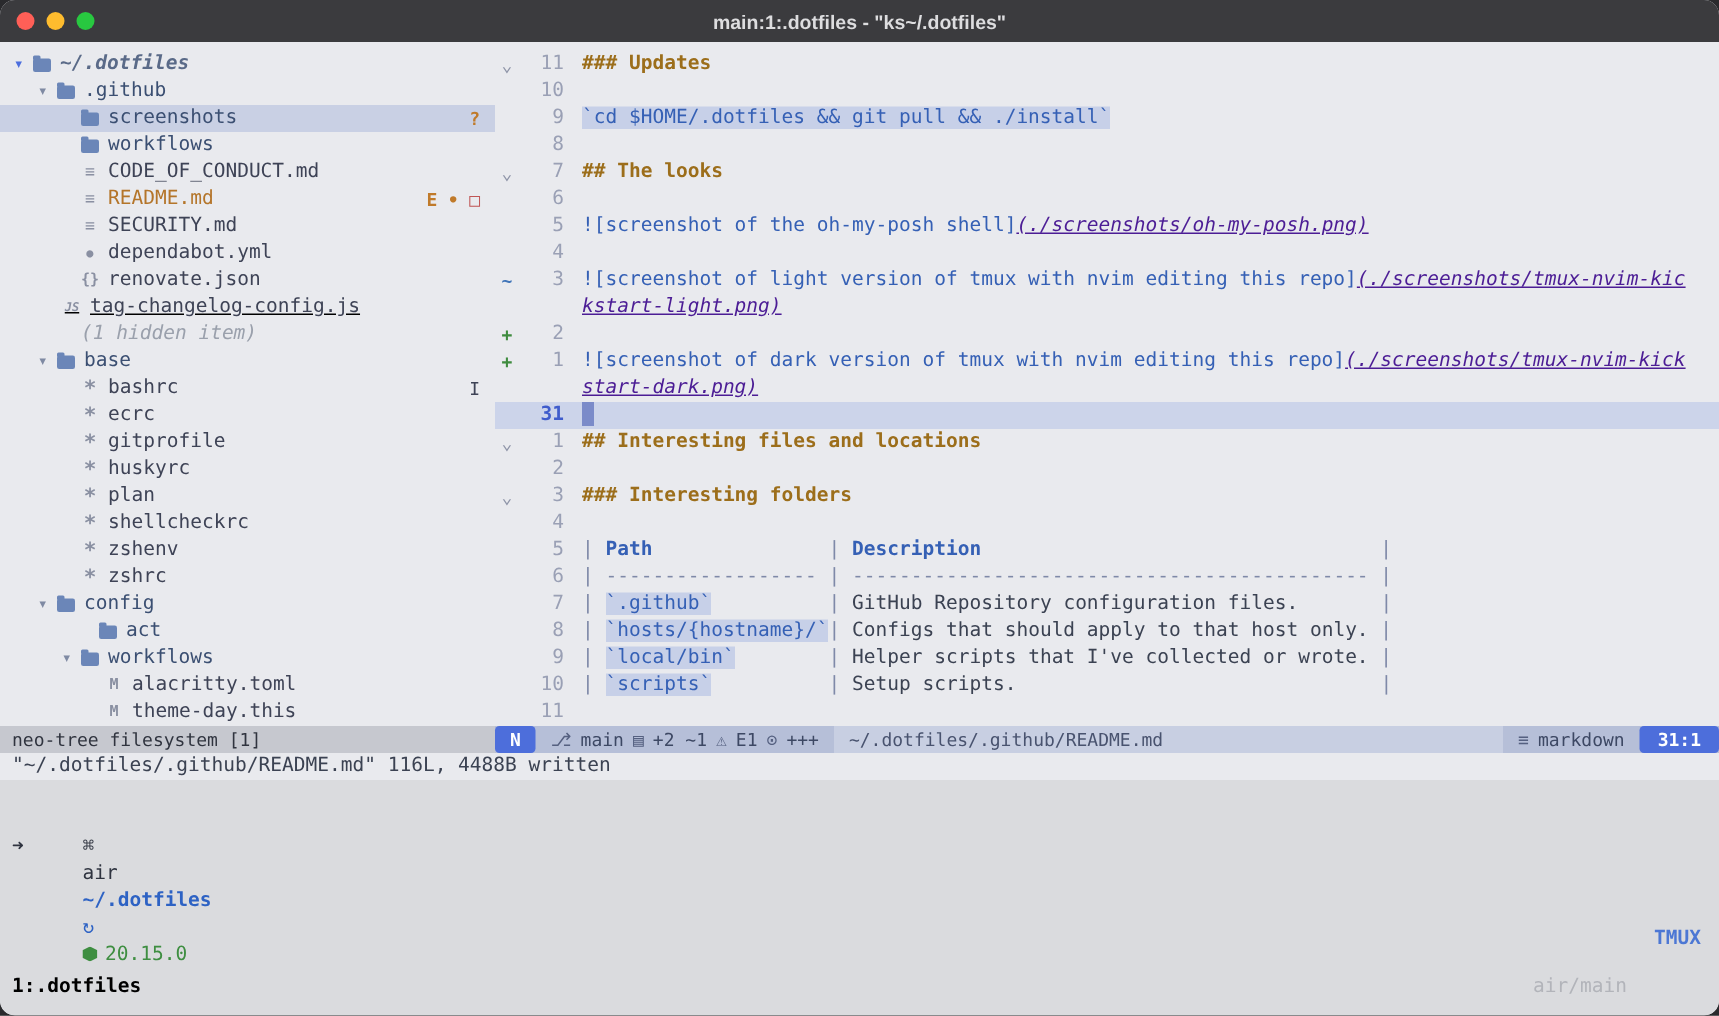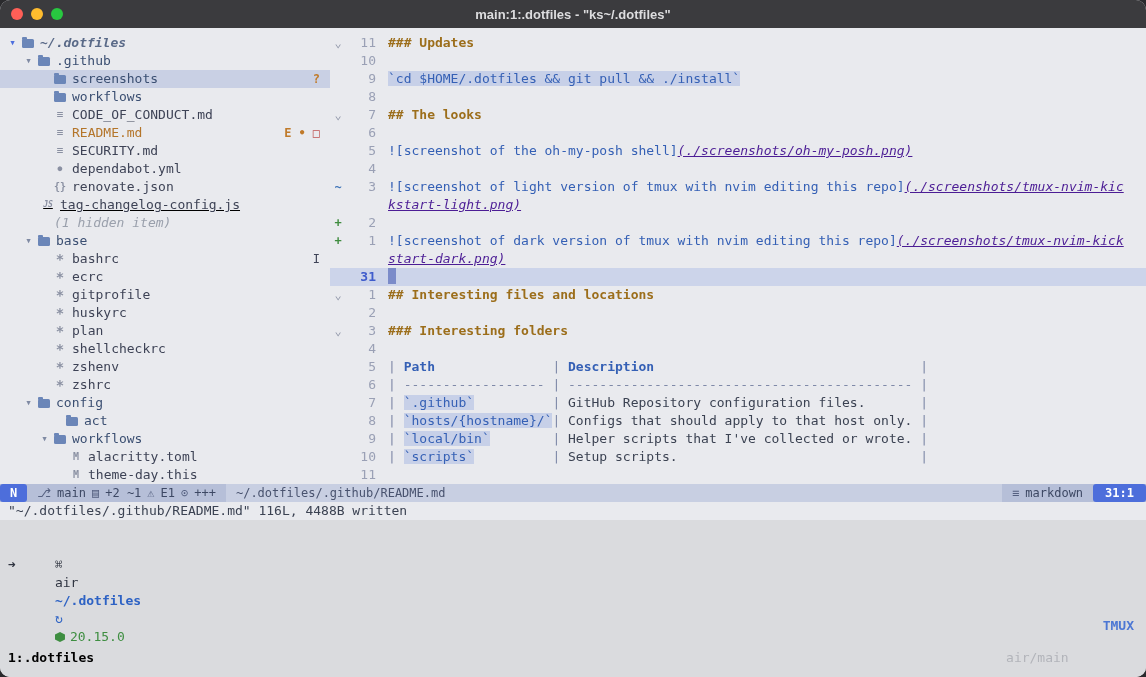--- a/index.html
+++ b/index.html
@@ -77,21 +77,21 @@
   .sync{color:#2d62c4;margin-right:10px;}
   .hex{display:inline-block;width:10px;height:10px;background:#3e8e41;
        clip-path:polygon(50% 0,100% 25%,100% 75%,50% 100%,0 75%,0 25%);margin-right:5px;vertical-align:-1px;}
   .nodever{color:#3e8e41;}
   .arrow-line{height:18px;line-height:18px;font-size:13px;padding-left:8px;}
   .parrow{color:#2f3440;font-weight:bold;}
   .tmuxbar{margin-top:auto;display:flex;align-items:baseline;font-size:13px;padding:0 12px 12px 8px;}
   .twin{color:#000000;font-weight:bold;}
   .tright{margin-left:auto;display:flex;gap:18px;}
   .tsession{color:#b2b4ba;margin-top:32px;}
-  .tbadge{color:#4c77d4;font-weight:bold;margin-left:16px;}
+  .tbadge{color:#4c77d4;font-weight:bold;}
 </style>
 </head>
 <body>
 
 <div class="window">
   <div class="titlebar">
     <div class="lights">
       <span class="light red"></span>
       <span class="light yellow"></span>
       <span class="light green"></span>
@@ -154,20 +154,21 @@
           <div class="eline"><span class="gut fold"></span><span class="lnum">7</span><span class="etext"><span class="tk pipe">| </span><span class="tk code">`.github`</span><span class="tk txt">          </span><span class="tk pipe">| </span><span class="tk txt">GitHub Repository configuration files.       </span><span class="tk pipe">|</span></span></div>
           <div class="eline"><span class="gut fold"></span><span class="lnum">8</span><span class="etext"><span class="tk pipe">| </span><span class="tk code">`hosts/{hostname}/`</span><span class="tk pipe">| </span><span class="tk txt">Configs that should apply to that host only. </span><span class="tk pipe">|</span></span></div>
           <div class="eline"><span class="gut fold"></span><span class="lnum">9</span><span class="etext"><span class="tk pipe">| </span><span class="tk code">`local/bin`</span><span class="tk txt">        </span><span class="tk pipe">| </span><span class="tk txt">Helper scripts that I've collected or wrote. </span><span class="tk pipe">|</span></span></div>
           <div class="eline"><span class="gut fold"></span><span class="lnum">10</span><span class="etext"><span class="tk pipe">| </span><span class="tk code">`scripts`</span><span class="tk txt">          </span><span class="tk pipe">| </span><span class="tk txt">Setup scripts.                               </span><span class="tk pipe">|</span></span></div>
           <div class="eline"><span class="gut fold"></span><span class="lnum">11</span><span class="etext"></span></div>
         </div>
     </div>
   </div>
 
   <div class="statusrow">
+    <div class="nt-status">neo-tree filesystem [1]</div>
     <div class="lualine">
       <span class="mode">N</span>
       <span class="seg-dark">
         <span class="icon">⎇</span>
         <span>main</span>
         <span class="icon">▤</span>
         <span>+2 ~1</span>
         <span class="icon">⚠</span>
         <span>E1</span>
         <span class="icon">⊙</span>

